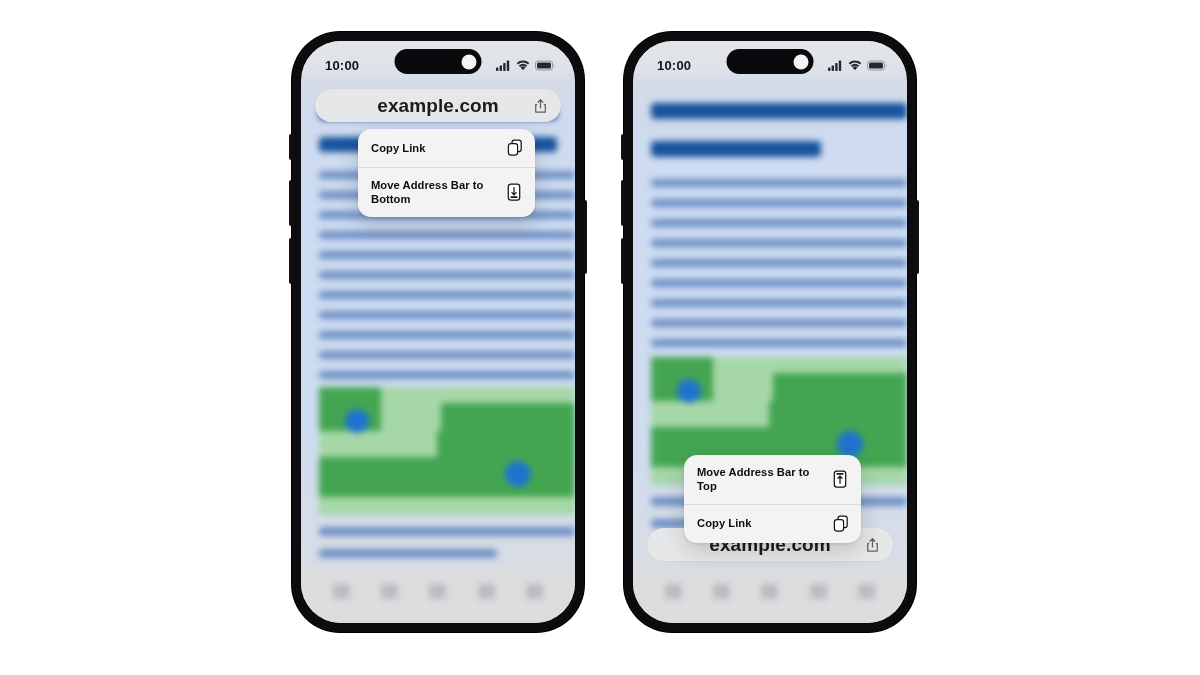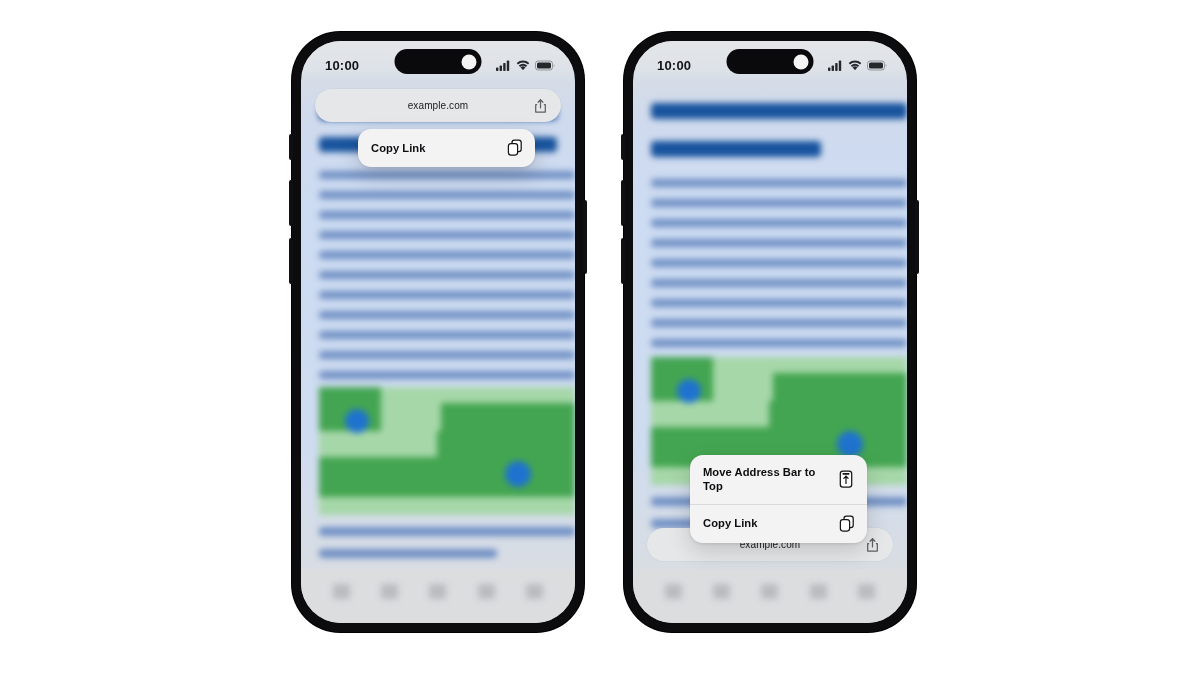--- a/index.html
+++ b/index.html
@@ -100,23 +100,23 @@
     left: 14px; right: 14px;
     height: 33px;
     border-radius: 17px;
     background: #e6e7e8;
     display: flex; align-items: center;
     justify-content: center;
     z-index: 30;
     box-shadow: 0 0 0 0.5px rgba(0,0,0,0.05);
   }
   .addressbar .url {
-    font-size: 10px;
+    font-size: 19px;
     color: #1a1b1d;
-    font-weight: normal;
+    font-weight: bold;
     letter-spacing: 0.1px;
   }
   .addressbar .share {
     position: absolute; right: 12px; top: 50%;
     transform: translateY(-50%);
     width: 17px; height: 17px;
   }
 
   
   .toolbar {
@@ -251,20 +251,30 @@
         </span>
       </div>
 
       <div class="ctxmenu" style="left:57px;top:88px;">
         <div class="ctx-item">
           <span class="ctx-label">Copy Link</span>
           <span class="ctx-icon">
             <svg width="16" height="18" viewBox="0 0 16 18">
               <rect x="5" y="1.2" width="9.2" height="11.4" rx="2.4" fill="#fff" stroke="#141517" stroke-width="1.25"></rect>
               <rect x="1.4" y="4.6" width="9.2" height="11.4" rx="2.4" fill="#fff" stroke="#141517" stroke-width="1.25"></rect>
+            </svg>
+          </span>
+        </div>
+        <div class="ctx-item">
+          <span class="ctx-label">Move Address Bar to Bottom</span>
+          <span class="ctx-icon">
+            <svg width="14" height="18" viewBox="0 0 14 18">
+              <rect x="1.3" y="1" width="11.4" height="16" rx="2.6" fill="#fff" stroke="#141517" stroke-width="1.25"></rect>
+              <path d="M7 4.6v7.3M7 11.9 4.9 9.6M7 11.9l2.1-2.3" fill="none" stroke="#141517" stroke-width="1.25" stroke-linecap="round" stroke-linejoin="round"></path>
+              <rect x="3.4" y="13.3" width="7.2" height="1.7" rx="0.85" fill="#141517"></rect>
             </svg>
           </span>
         </div>
       </div>
 
       <div class="toolbar">
         <span class="tb-icon"></span>
         <span class="tb-icon"></span>
         <span class="tb-icon"></span>
         <span class="tb-icon"></span>
@@ -335,21 +345,21 @@
               <path d="M18.7 4.2v2.6a1.5 1.5 0 0 0 0-2.6z" fill="#26282b" fill-opacity="0.45"></path>
             </svg>
           </span>
         </span>
       </div>
 
       <div class="island">
         <span class="lens"></span>
       </div>
 
-      <div class="ctxmenu" style="left:57px;top:414px;">
+      <div class="ctxmenu" style="left:51px;top:414px;">
         <div class="ctx-item">
           <span class="ctx-label">Move Address Bar to Top</span>
           <span class="ctx-icon">
             <svg width="14" height="18" viewBox="0 0 14 18">
               <rect x="1.3" y="1" width="11.4" height="16" rx="2.6" fill="#fff" stroke="#141517" stroke-width="1.25"></rect>
               <rect x="3.4" y="3" width="7.2" height="1.7" rx="0.85" fill="#141517"></rect>
               <path d="M7 13.4V6.1M7 6.1 4.9 8.4M7 6.1l2.1 2.3" fill="none" stroke="#141517" stroke-width="1.25" stroke-linecap="round" stroke-linejoin="round"></path>
             </svg>
           </span>
         </div>

